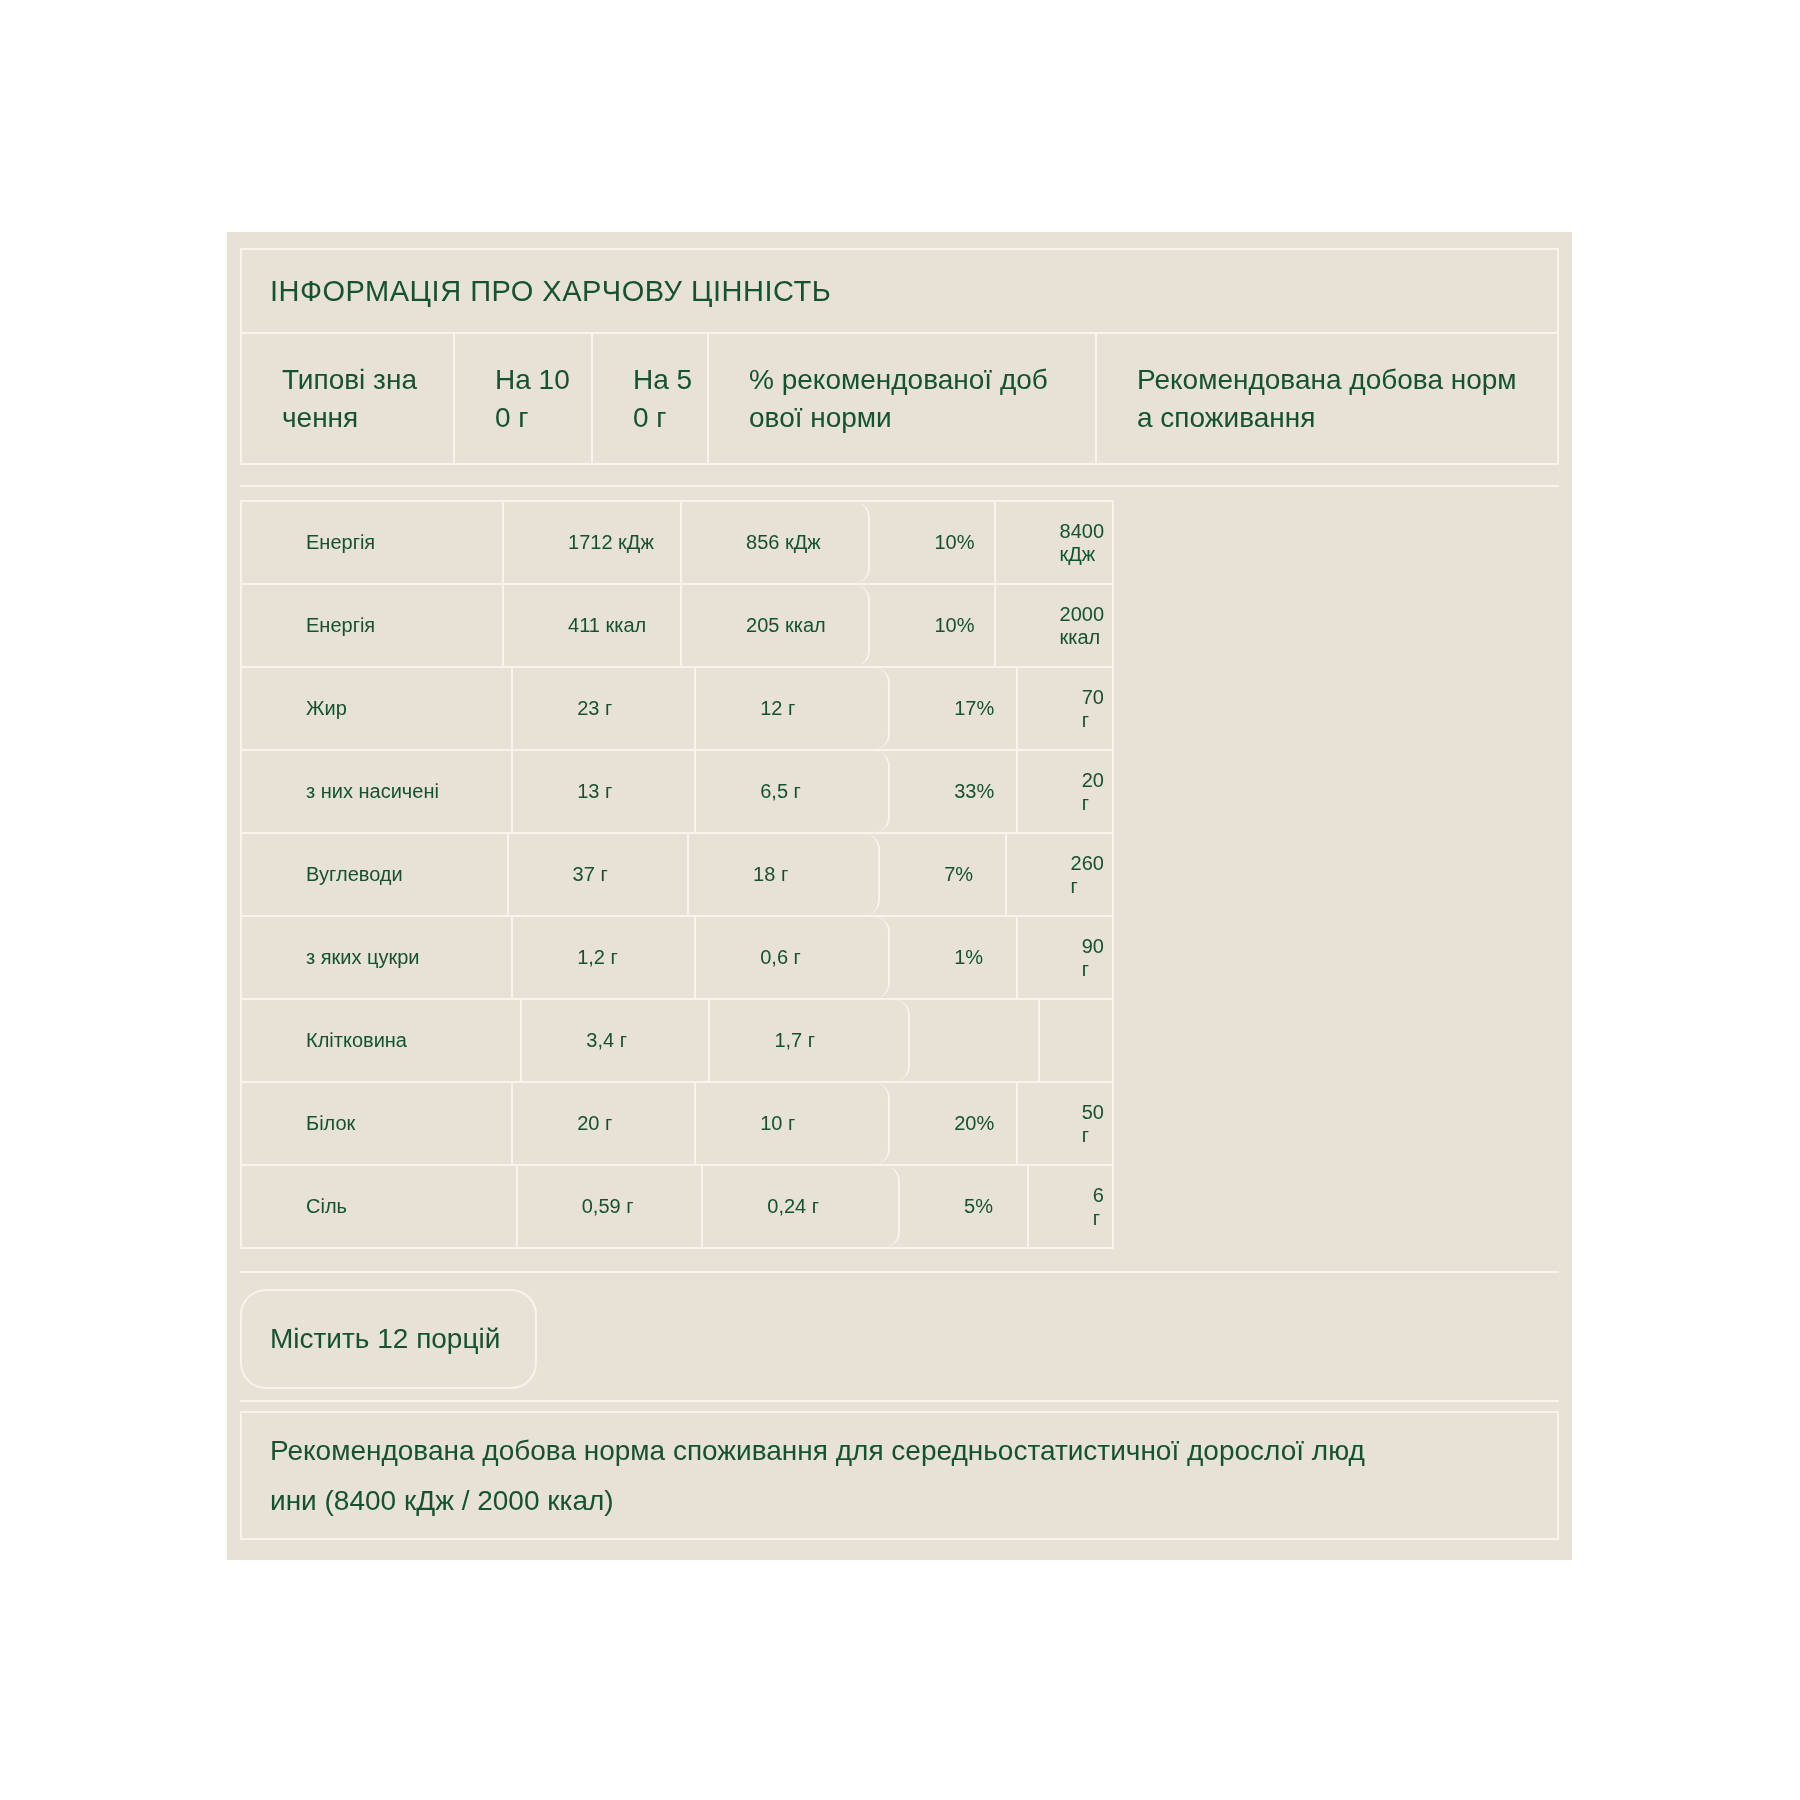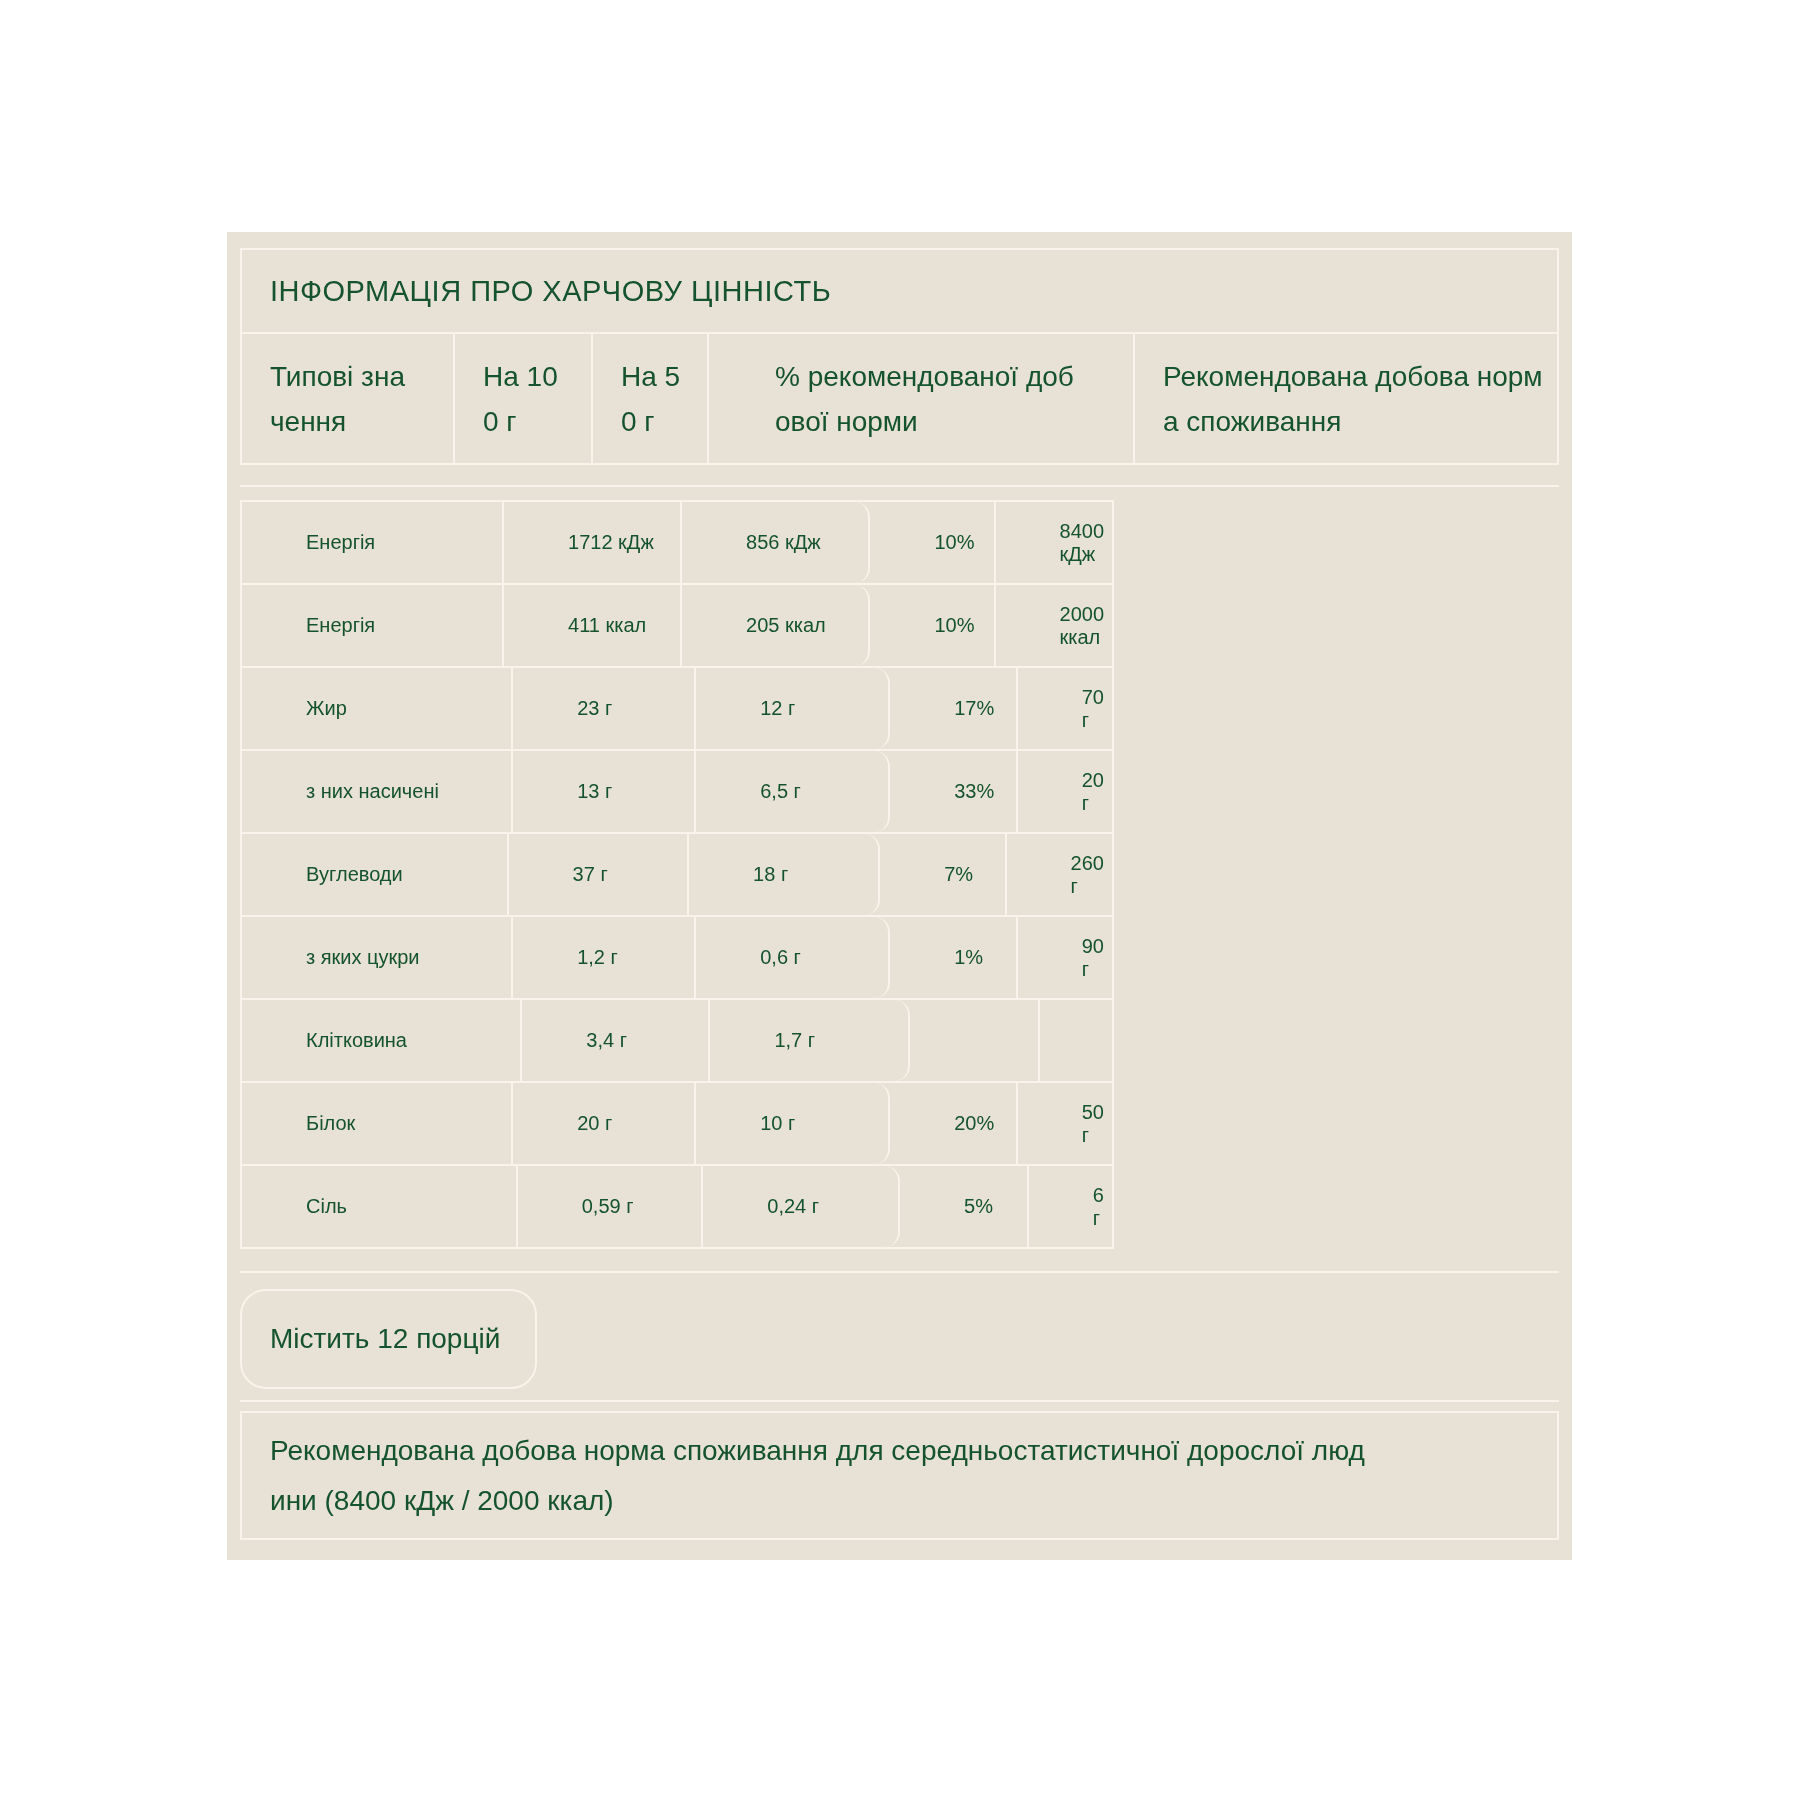--- a/index.html
+++ b/index.html
@@ -42,31 +42,31 @@
     border-bottom: 2px solid #f8f4eb;
   }
   .header-row {
     display: flex;
     height: 129px;
   }
   .hcell {
     box-sizing: border-box;
     display: flex;
     align-items: center;
-    padding-left: 28px;
+    padding-left: 40px;
     padding-right: 10px;
     font-size: 28px;
-    line-height: 45px;
+    line-height: 38px;
     white-space: pre-line;
     border-right: 2px solid #f8f4eb;
   }
   .hc1 { width: 213px; }
   .hc2 { width: 138px; }
   .hc3 { width: 116px; }
-  .hc4 { width: 388px; margin-left: 38px; }
+  .hc4 { width: 388px; }
   .hc5 { flex: 1; border-right: none; }
   
   .divider {
     height: 2px;
     background: #f8f4eb;
   }
   .div1 { margin-top: 20px; }
   .div2 { margin-top: 22px; }
   .div3 { margin-top: 11px; }
   

